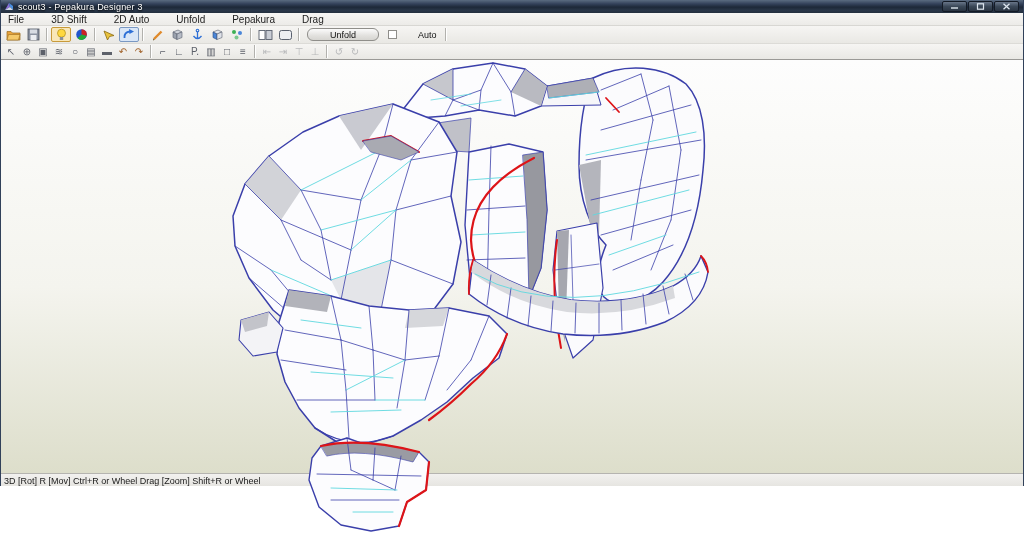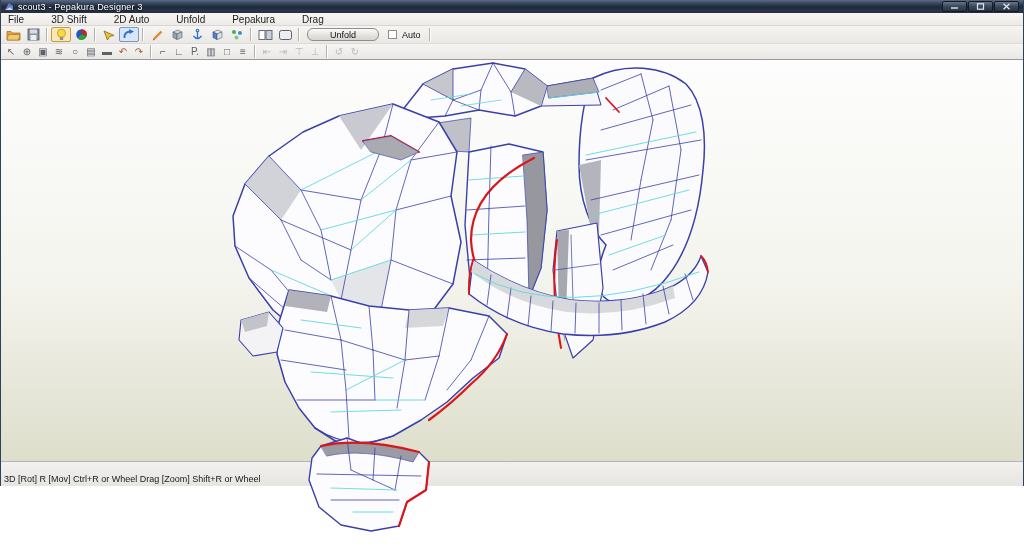--- a/index.html
+++ b/index.html
@@ -37,32 +37,32 @@
   .tb-btn.sel-orange { background:#f9e7b8; border-color:#c89a3a; }
   .tb-btn.sel-blue { background:#d9e6f7; border-color:#7a98c2; }
   .tb-btn svg { display:block; }
   .glyph-btn { font-size:10px; color:#5d616a; width:16px; text-align:center; line-height:14px; }
   .glyph-btn.brown { color:#a0622a; }
   .glyph-btn.disabled { opacity:.38; }
 
   .unfold-btn { margin:0 4px; height:13px; padding:0 22px; font-size:9px; color:#111;
     background:linear-gradient(180deg,#fbfbfb,#e2e1de 60%,#d6d5d1);
     border:1px solid #8f8e8a; border-radius:6px; display:flex; align-items:center; }
-  .auto-wrap { display:flex; align-items:center; gap:5px; font-size:9px; color:#111; margin:0 5px; }
+  .auto-wrap { display:flex; align-items:center; gap:21px; font-size:9px; color:#111; margin:0 5px; }
   .auto-wrap .cbx { width:9px; height:9px; background:#fff; border:1px solid #8f8e8a; }
 
   
   .viewport { flex:1 1 auto; position:relative; border-top:1px solid #9a9996;
     background:linear-gradient(180deg,#fdfdfd 0%, #f4f4ee 55%, #dddecb 100%); }
   .viewport svg { position:absolute; inset:0; }
 
   
   .statusbar { height:13px; flex:0 0 13px; background:linear-gradient(180deg,#f2f1ef,#e6e5e1);
     border-top:1px solid #b5b4b0; font-size:9px; color:#1a1a1a;
-    display:flex; align-items:flex-start; padding:12px 3px; }
+    display:flex; align-items:flex-end; padding:0 3px; }
 </style>
 </head>
 <body>
 
 <div class="window">
 
   <div class="titlebar">
     <svg class="app-icon" viewBox="0 0 10 10">
       <polygon points="1,8 5,1 6,5" fill="#8a6fd8"></polygon>
       <polygon points="6,5 5,1 9,4 9,8" fill="#4a8fe0"></polygon>

